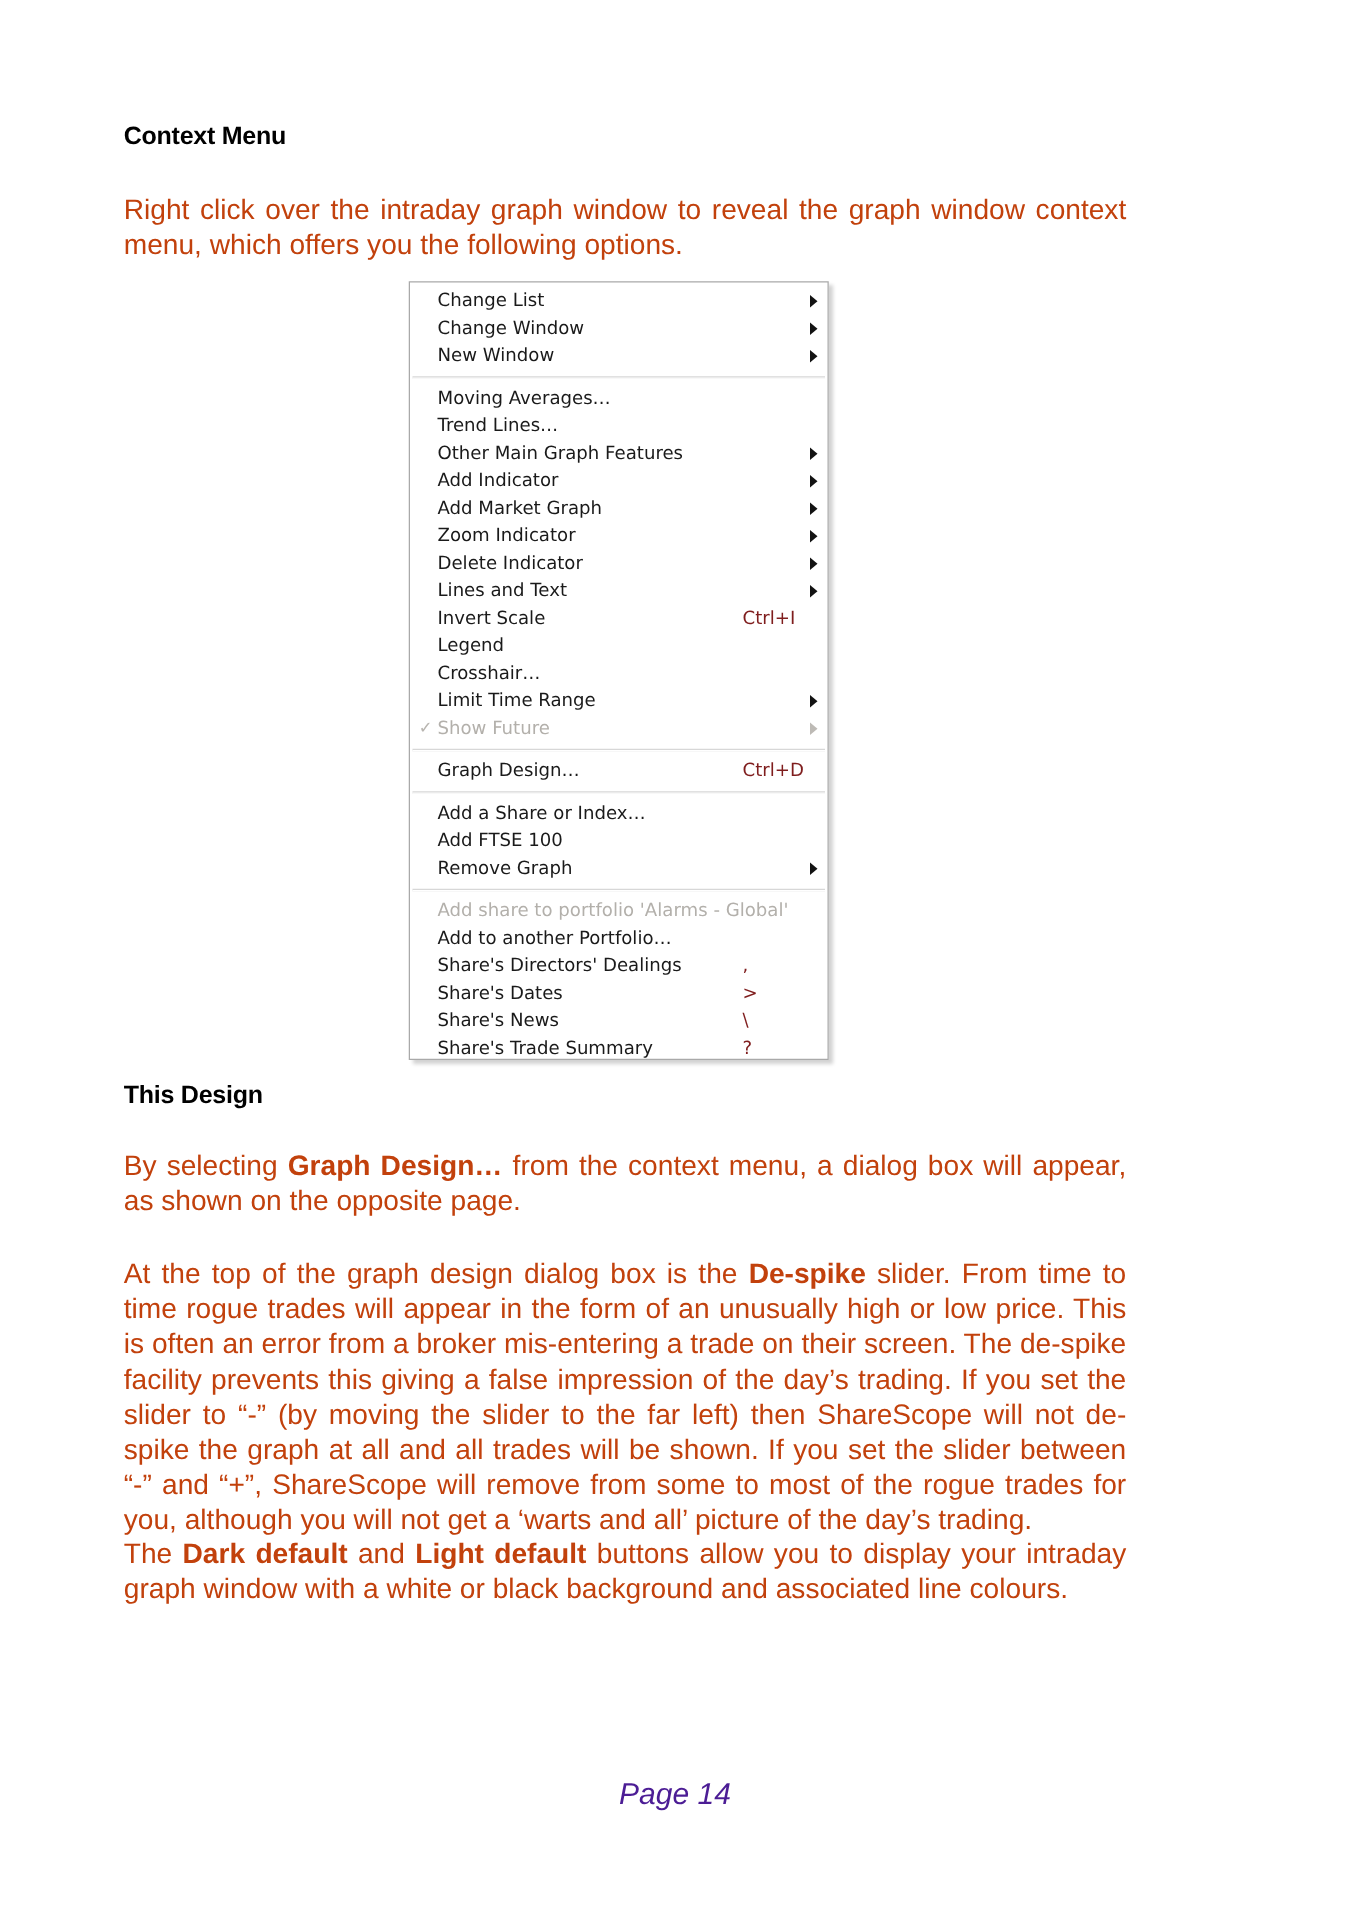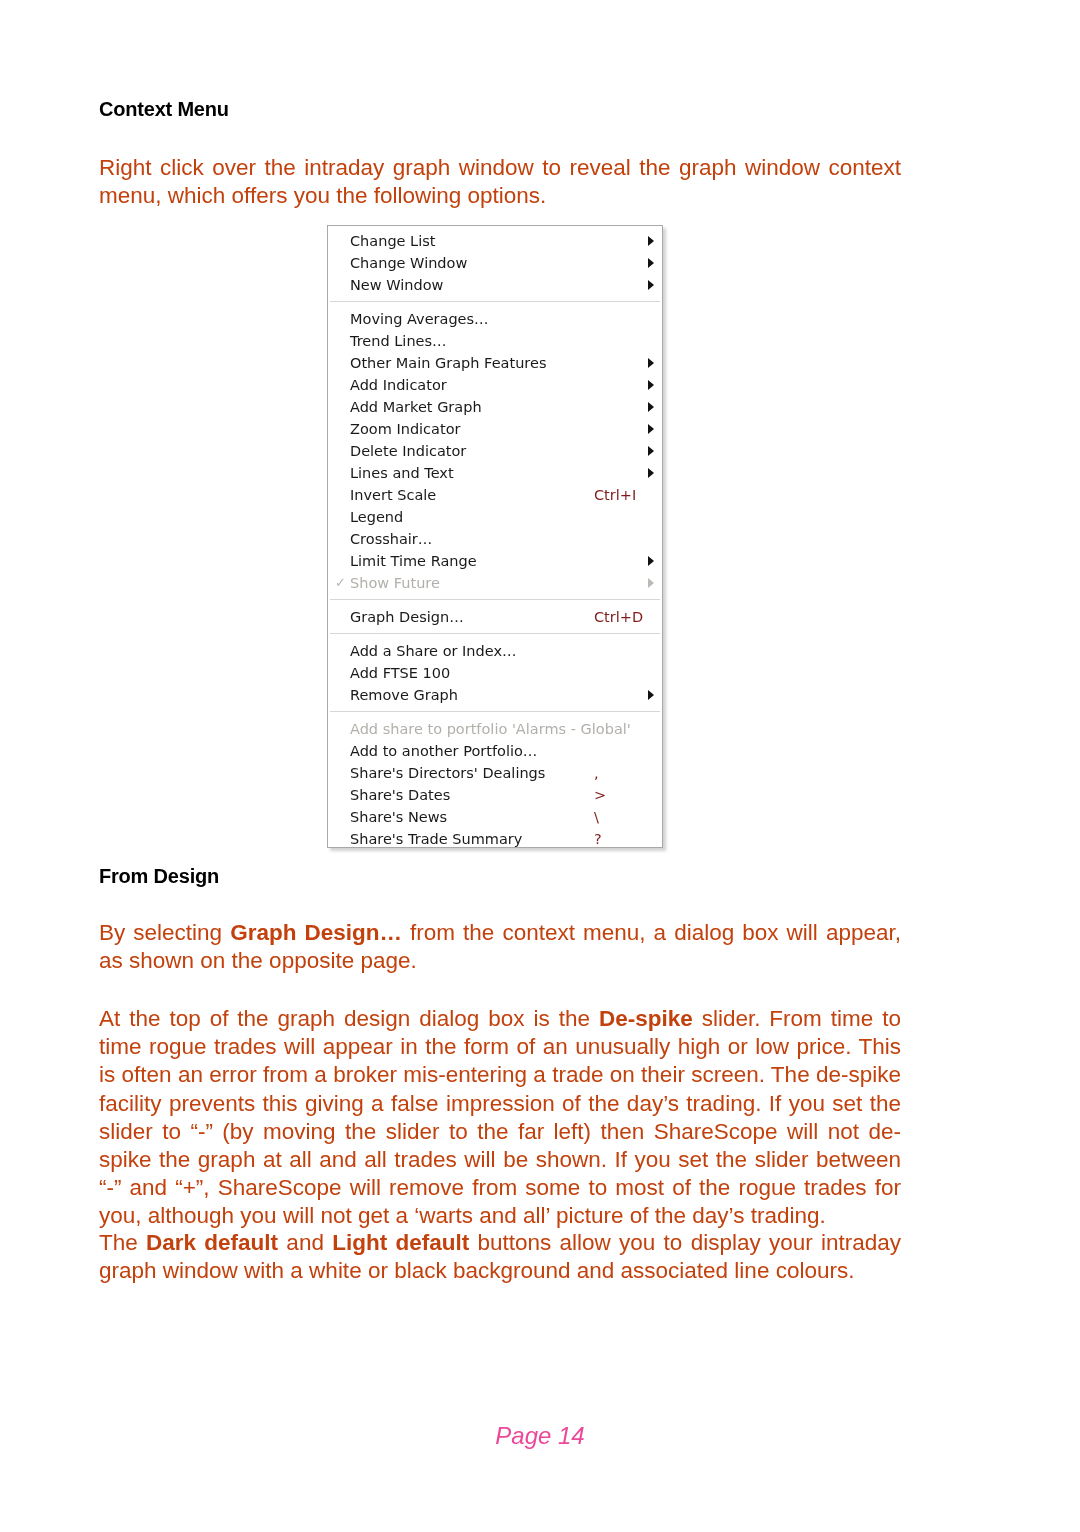--- a/index.html
+++ b/index.html
@@ -55,21 +55,21 @@
   #para-gd-4        { top: 1277px; }
 
   .footer {
     position: absolute;
     left: 0;
     top: 1422px;
     width: 1080px;
     text-align: center;
     font-size: 24px;
     font-style: italic;
-    color: #ec4899;
+    color: #4c1d95;
   }
 
   
   .menu-shot {
     position: absolute;
     left: 327px;
     top: 207px;
     width: 336px;
     height: 623px;
     background: #ffffff;
@@ -167,21 +167,21 @@
         <div class="msep"></div>
         <div class="mi disabled"><span class="mi-label">Add share to portfolio 'Alarms - Global'</span></div>
         <div class="mi"><span class="mi-label">Add to another Portfolio…</span></div>
         <div class="mi"><span class="mi-label">Share's Directors' Dealings</span><span class="mi-accel">,</span></div>
         <div class="mi"><span class="mi-label">Share's Dates</span><span class="mi-accel">&gt;</span></div>
         <div class="mi"><span class="mi-label">Share's News</span><span class="mi-accel">\</span></div>
         <div class="mi"><span class="mi-label">Share's Trade Summary</span><span class="mi-accel">?</span></div>
       </div>
   </div>
 
-  <h1 class="h1" id="heading-graph-design">From Design</h1>
+  <h1 class="h1" id="heading-graph-design">This Design</h1>
 
   <p class="para" id="para-gd-1">
     <span>By selecting </span><b>Graph Design…</b><span> from the context menu, a dialog box will appear, as shown on the opposite page.</span>
   </p>
 
   <p class="para" id="para-gd-2">
     <span>At the top of the graph design dialog box is the </span><b>De-spike</b><span> slider.  From time to time rogue trades will appear in the form of an unusually high or low price.  This is often an error from a broker mis-entering a trade on their screen.  The de-spike facility prevents this giving a false impression of the day’s trading.  If you set the slider to “-” (by moving the slider to the far left) then ShareScope will not de-spike the graph at all and all trades will be shown. If you set the slider between “-” and “+”, ShareScope will remove from some to most of the rogue trades for you, although you will not get a ‘warts and all’ picture of the day’s trading.</span>
   </p>
 
   <p class="para" id="para-gd-3">

